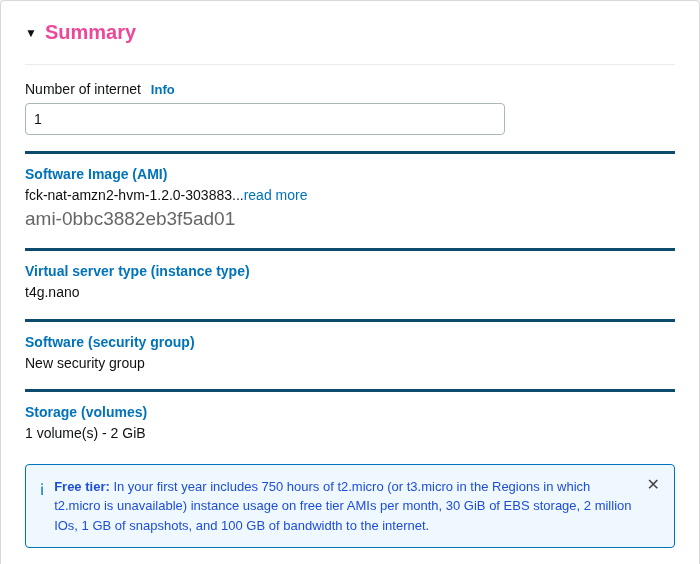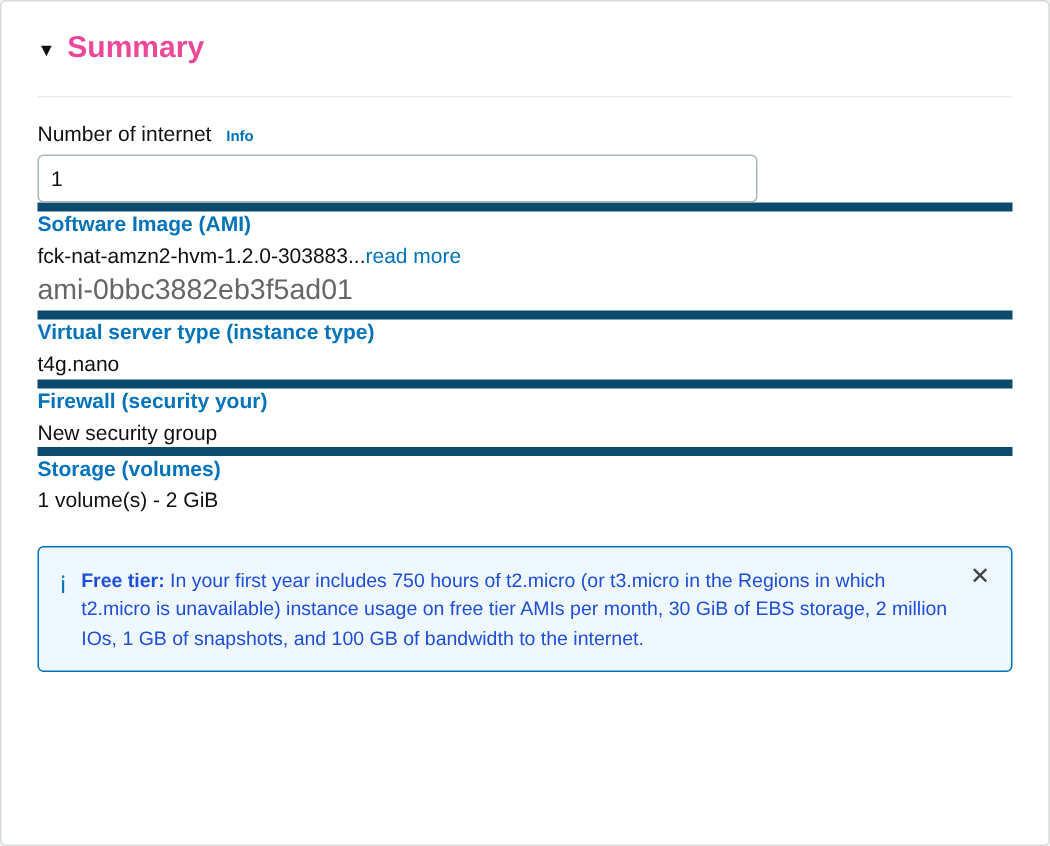--- a/index.html
+++ b/index.html
@@ -62,39 +62,39 @@
       color: #0f1111;
       margin-bottom: 6px;
     }
 
     .field-label .info-link {
       color: #0073bb;
       font-weight: 600;
       margin-left: 6px;
       cursor: pointer;
       text-decoration: none;
-      font-size: 10px;
+      font-size: 13px;
     }
 
     .number-input {
       width: 100%;
       max-width: 480px;
       height: 32px;
       border: 1px solid #aab7b8;
       border-radius: 4px;
       padding: 4px 8px;
       font-size: 14px;
       color: #0f1111;
       outline: none;
     }
 
     .section {
-      margin-top: 0;
-      padding-top: 0;
-      border-top: 6px solid #0c4a6e;
+      margin-top: 16px;
+      padding-top: 12px;
+      border-top: 3px solid #0c4a6e;
     }
 
     .section-label {
       color: #0073bb;
       font-size: 14px;
       font-weight: 600;
       margin-bottom: 4px;
       cursor: pointer;
     }
 
@@ -185,21 +185,21 @@
         <span class="ami-id">ami-0bbc3882eb3f5ad01</span>
       </div>
     </div>
 
     <div class="section">
       <div class="section-label">Virtual server type (instance type)</div>
       <div class="section-value">t4g.nano</div>
     </div>
 
     <div class="section">
-      <div class="section-label">Firewall (security your)</div>
+      <div class="section-label">Software (security group)</div>
       <div class="section-value">New security group</div>
     </div>
 
     <div class="section">
       <div class="section-label">Storage (volumes)</div>
       <div class="section-value">1 volume(s) - 2 GiB</div>
     </div>
 
     <div class="info-box">
       <span class="info-icon">ℹ</span>

